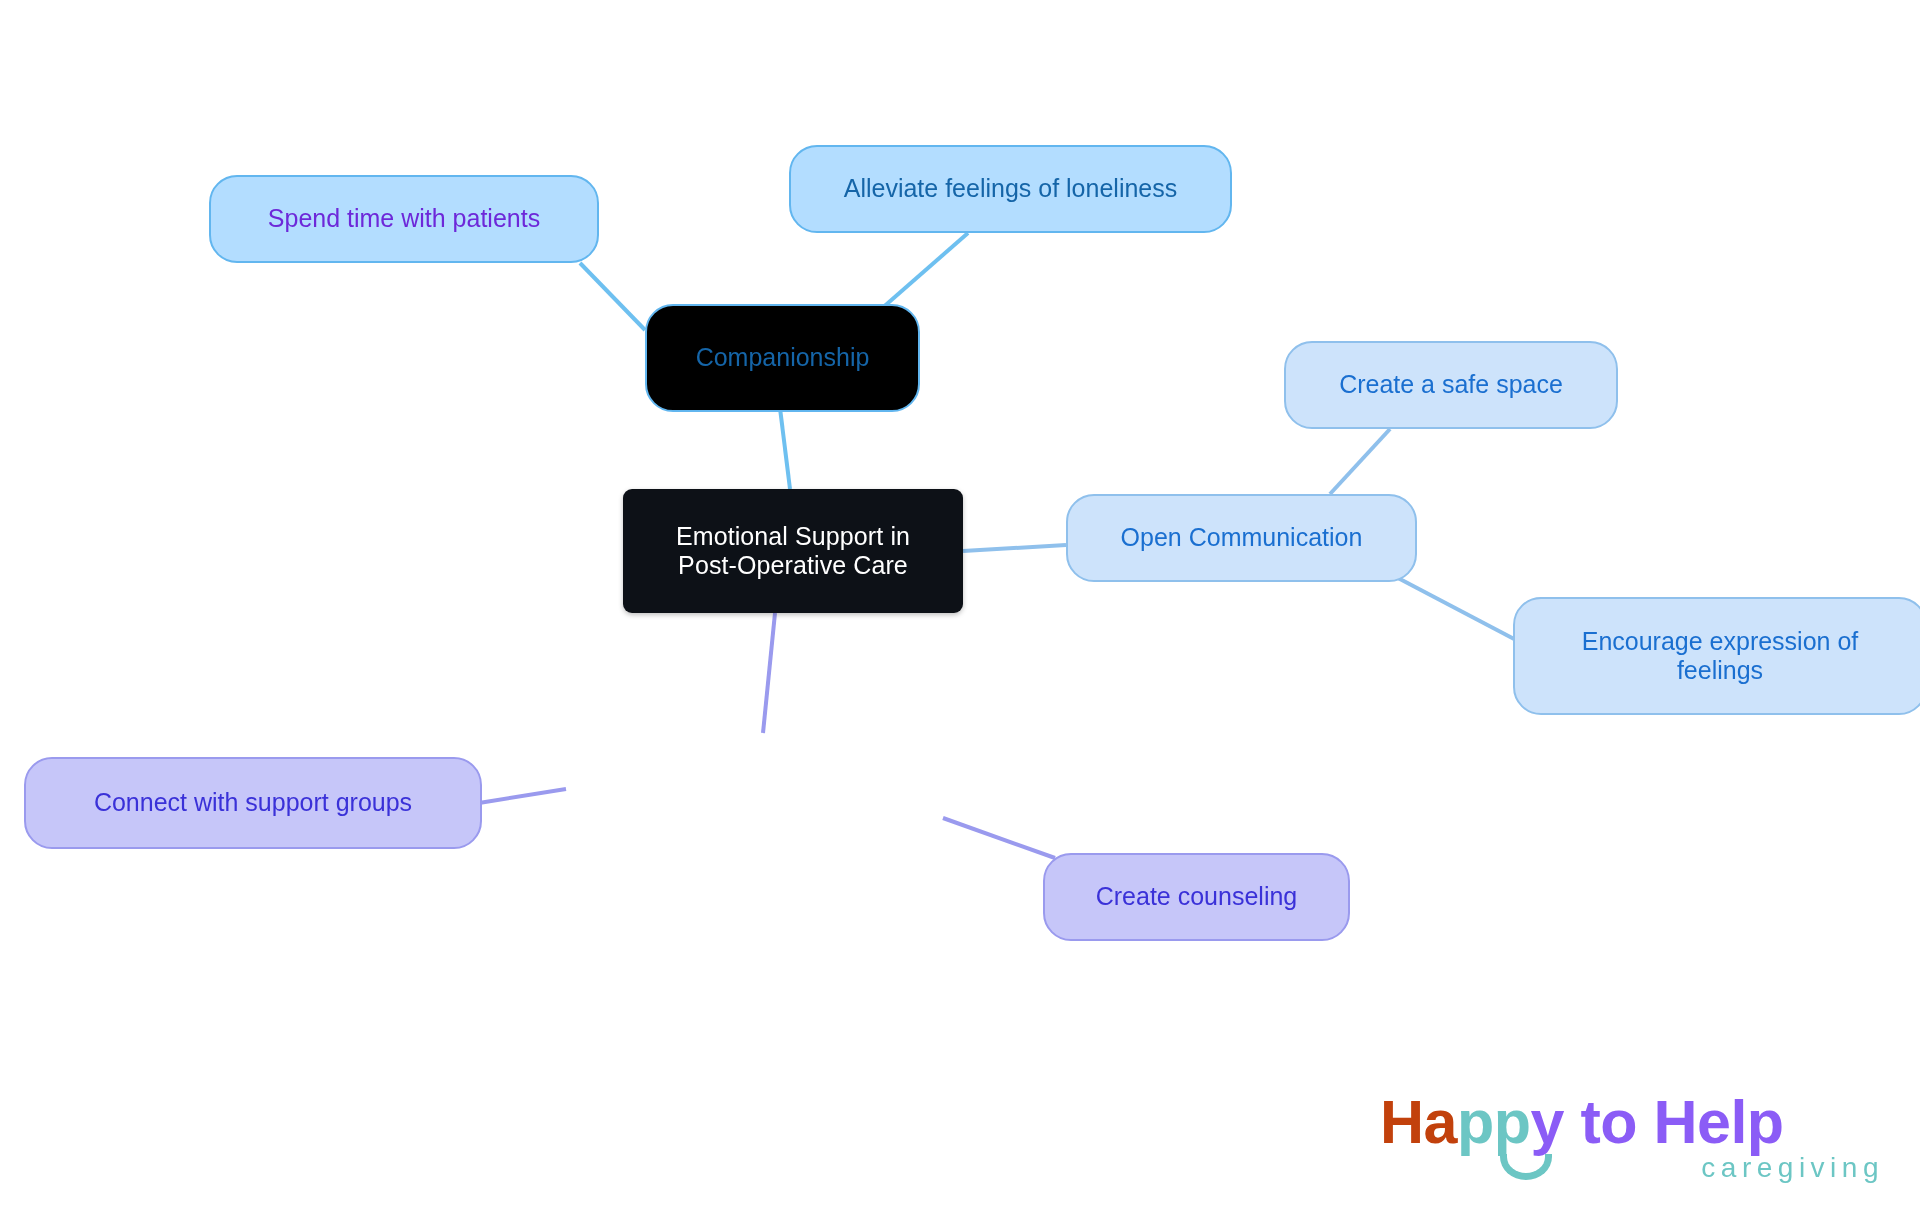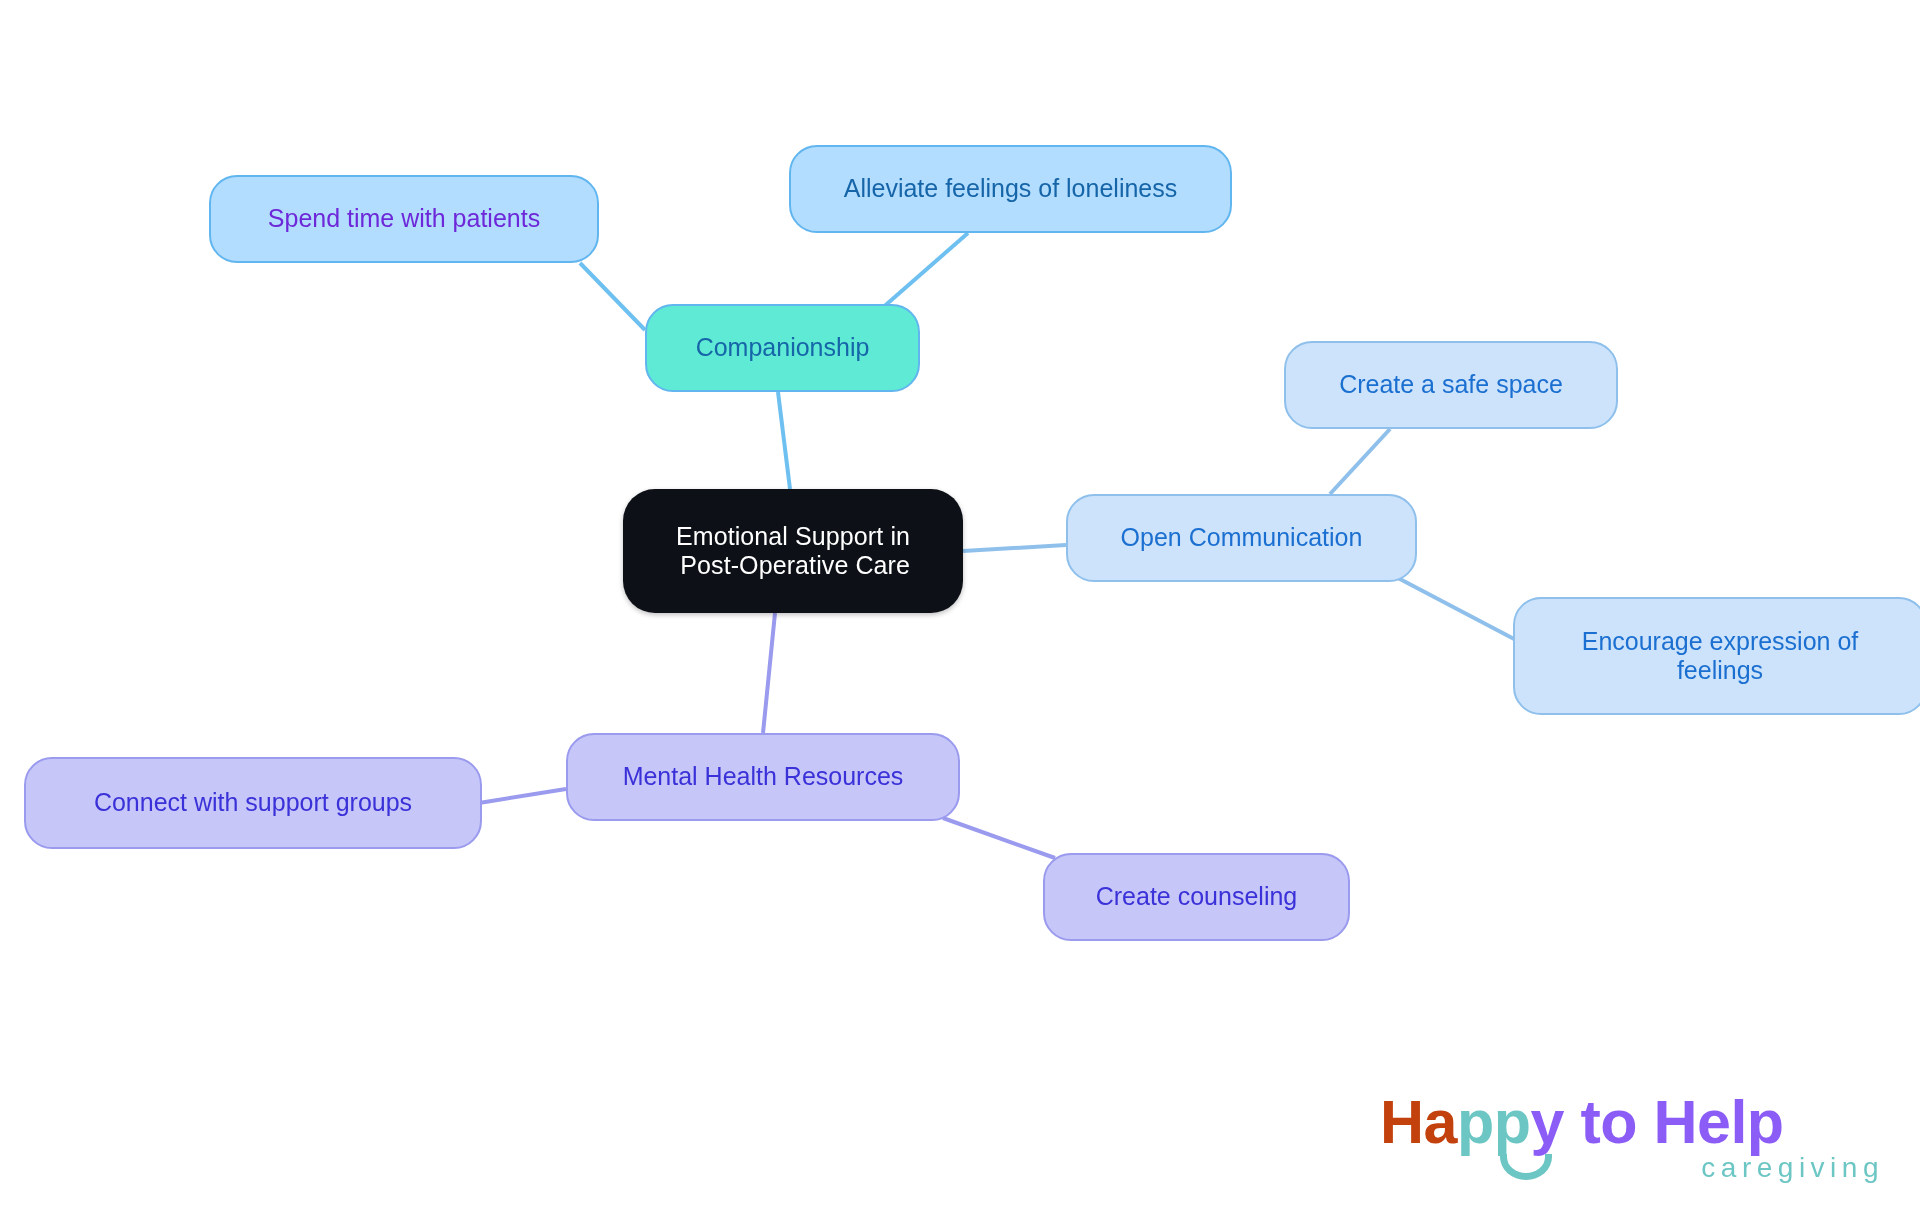--- a/index.html
+++ b/index.html
@@ -40,25 +40,24 @@
     text-align: center;
     border-radius: 28px;
     line-height: 1.18;
     padding: 6px 16px;
     white-space: pre-line;
   }
 
   .node-root {
     background: #0d1117;
     color: #ffffff;
-    border-radius: 32px;
+    border-radius: 9px;
     font-size: 25px;
     letter-spacing: 0.1px;
     box-shadow: 0 2px 5px rgba(0,0,0,0.25);
-    text-align: right;
   }
 
   .node-branch, .node-leaf {
     border-style: solid;
     border-width: 2px;
     font-size: 25px;
   }
 
   .logo {
     position: absolute;
@@ -118,21 +117,21 @@
   </svg>
 
   <div class="node node-leaf" style="left:209px;top:175px;width:390px;height:88px;background:#b3ddff;border-color:#62b6ef;color:#6d28d9;">
     <span>Spend time with patients</span>
   </div>
 
   <div class="node node-leaf" style="left:789px;top:145px;width:443px;height:88px;background:#b3ddff;border-color:#62b6ef;color:#1565a8;">
     <span>Alleviate feelings of loneliness</span>
   </div>
 
-  <div class="node node-branch" style="left:645px;top:304px;width:275px;height:88px;background:#5eead4;border-color:#62b6ef;color:#1565a8;">
+  <div class="node node-branch" style="left:645px;top:304px;width:275px;height:108px;background:#000000;border-color:#62b6ef;color:#1565a8;">
     <span>Companionship</span>
   </div>
 
   <div class="node node-leaf" style="left:1284px;top:341px;width:334px;height:88px;background:#cde3fb;border-color:#8fc0ec;color:#1a6fd0;">
     <span>Create a safe space</span>
   </div>
 
   <div class="node node-branch" style="left:1066px;top:494px;width:351px;height:88px;background:#cde3fb;border-color:#8fc0ec;color:#1a6fd0;">
     <span>Open Communication</span>
   </div>
@@ -144,23 +143,20 @@
 
   <div class="node node-root" style="left:623px;top:489px;width:340px;height:124px;">
     <span>Emotional Support in
 Post-Operative Care</span>
   </div>
 
   <div class="node node-leaf" style="left:24px;top:757px;width:458px;height:92px;background:#c6c6f9;border-color:#9a9aee;color:#3a31d8;">
     <span>Connect with support groups</span>
   </div>
 
-  <div class="node node-branch" style="left:566px;top:733px;width:394px;height:88px;background:#c6c6f9;border-color:#9a9aee;color:#3a31d8;">
-    <span>Mental Health Resources</span>
-  </div>
 
   <div class="node node-leaf" style="left:1043px;top:853px;width:307px;height:88px;background:#c6c6f9;border-color:#9a9aee;color:#3a31d8;">
     <span>Create counseling</span>
   </div>
 
   <div class="logo">
     <div class="logo-wordmark">
       <span style="color:#c2410c;">Ha</span><span style="color:#6cc6c4;">pp</span><span style="color:#8b5cf6;">y to Help</span>
     </div>
     <div class="smile"></div>

